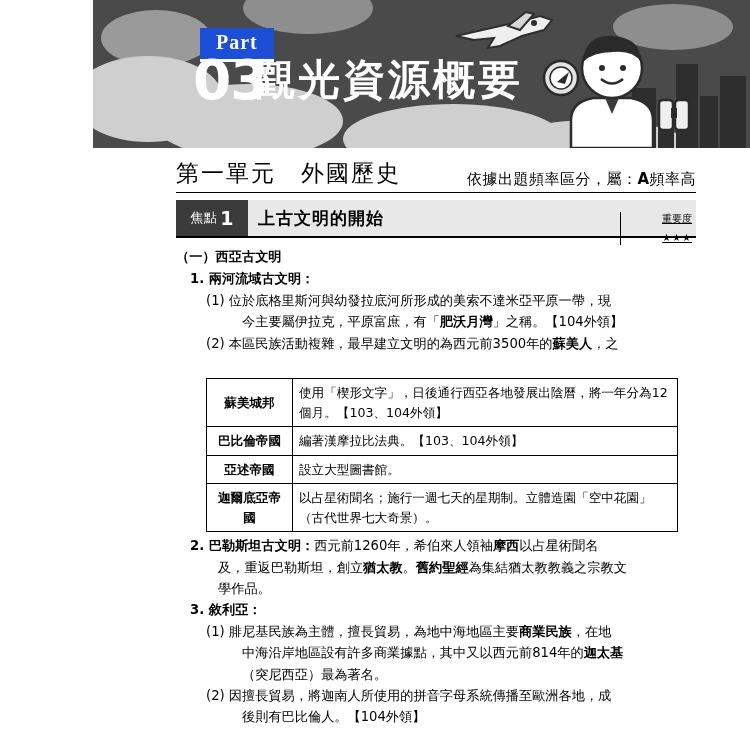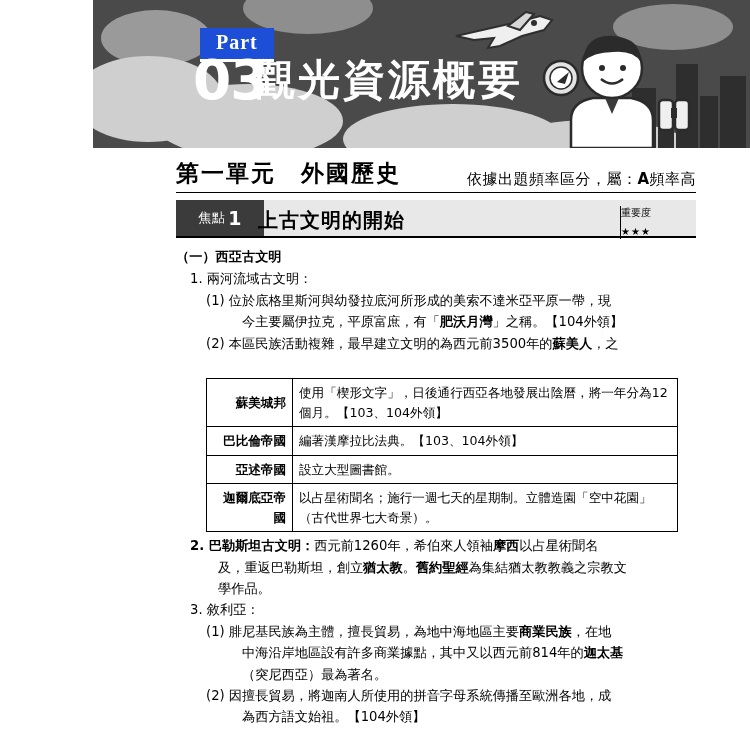--- a/index.html
+++ b/index.html
@@ -66,78 +66,79 @@
     color:#fff; font-size:42px; font-weight:bold;
     letter-spacing:3px;
     font-family:"DejaVu Sans","Liberation Sans",sans-serif;
   }
 
   
   .unit-row {
     position:absolute; left:176px; top:158px; width:520px; height:34px;
   }
   .unit-title {
-    font-size:23px; font-weight:bold; letter-spacing:2px;
+    font-size:23px; font-weight:normal; letter-spacing:2px;
     font-family:"DejaVu Sans","Liberation Sans",sans-serif;
   }
   .unit-note {
     position:absolute; right:0; bottom:3px;
     font-size:15px; letter-spacing:0.5px;
   }
   .unit-note b { font-weight:bold; }
   .rule {
     position:absolute; left:176px; top:192px; width:520px;
     border-top:1px solid #000;
   }
 
   
   .focus-bar {
     position:absolute; left:176px; top:200px; width:520px; height:38px;
     background:#e8e8e8;
     border-bottom:2px solid #000;
   }
   .focus-tag {
-    position:absolute; left:0; top:0; width:88px; height:36px;
+    position:absolute; left:0; top:0; width:72px; height:36px;
     background:#3b3b3b; color:#fff;
     display:flex; align-items:center; justify-content:center;
     font-size:13px; letter-spacing:0.5px;
   }
   .focus-tag .num { font-size:19px; font-weight:bold; margin-left:3px;}
   .focus-text {
     position:absolute; left:82px; top:7px;
-    font-size:20px; font-weight:bold; letter-spacing:1px;
+    font-size:17px; font-weight:bold; letter-spacing:1px;
   }
   .importance {
-    position:absolute; right:4px; top:6px; width:72px; height:33px;
+    position:absolute; right:4px; top:12px; width:72px; height:33px;
     border-left:1px solid #000;
-    text-align:left;
+    text-align:right;
+    text-decoration:underline;
   }
   .importance .lab { font-size:10px; display:block; line-height:14px;}
   .importance .stars { font-size:10px; letter-spacing:1px; line-height:12px;}
 
   
   .content {
     position:absolute; left:176px; top:246px; width:520px;
     font-size:13.2px; line-height:1.62;
     font-family:"DejaVu Sans","Liberation Sans",sans-serif;
   }
   .lvl1 { margin:0 0 1px 0; font-weight:bold; }
-  .lvl2 { margin:0 0 0 14px; font-weight:normal; }
+  .lvl2 { margin:0 0 0 14px; font-weight:bold; }
   .lvl3 { margin:0 0 0 30px; text-indent:0; }
   .lvl2plain { margin:0 0 0 14px; }
   b { font-weight:bold; }
 
   
   table.ttab {
     margin:3px 0 3px 30px; width:472px;
     border-collapse:collapse;
     font-size:12.6px; line-height:1.55;
   }
   table.ttab td { border:1px solid #000; padding:4px 6px; vertical-align:middle; }
-  table.ttab td.k { width:86px; font-weight:bold; text-align:right; }
+  table.ttab td.k { width:86px; font-weight:bold; text-align:center; }
   table.ttab td.v { }
   .indent-22 { display:block; padding-left:14px; text-indent:-14px; }
 </style>
 </head>
 <body>
 
 <div class="page">
 
   <div class="banner">
     <div class="cloud c3"></div>
@@ -256,21 +257,21 @@
     <p class="lvl2">3. 敘利亞：</p>
 
     <p class="lvl3">
       <span class="indent-22"><span>(1) 腓尼基民族為主體，擅長貿易，為地中海地區主要</span><b>商業民族</b><span>，在地</span><br>
       <span style="padding-left:22px;display:inline-block"></span><span>中海沿岸地區設有許多商業據點，其中又以西元前814年的</span><b>迦太基</b><br>
       <span style="padding-left:22px;display:inline-block"></span><span>（突尼西亞）最為著名。</span></span>
     </p>
 
     <p class="lvl3">
       <span class="indent-22"><span>(2) 因擅長貿易，將迦南人所使用的拼音字母系統傳播至歐洲各地，成</span><br>
-      <span style="padding-left:22px;display:inline-block"></span><span>為西方語文始祖。【104外領】</span></span>
+      <span style="padding-left:22px;display:inline-block"></span><span>後則有巴比倫人。【104外領】</span></span>
     </p>
 
     <p class="lvl2plain">
       <span class="indent-22"></span>
     </p>
 
   </div>
 </div>
 
 </body></html>

